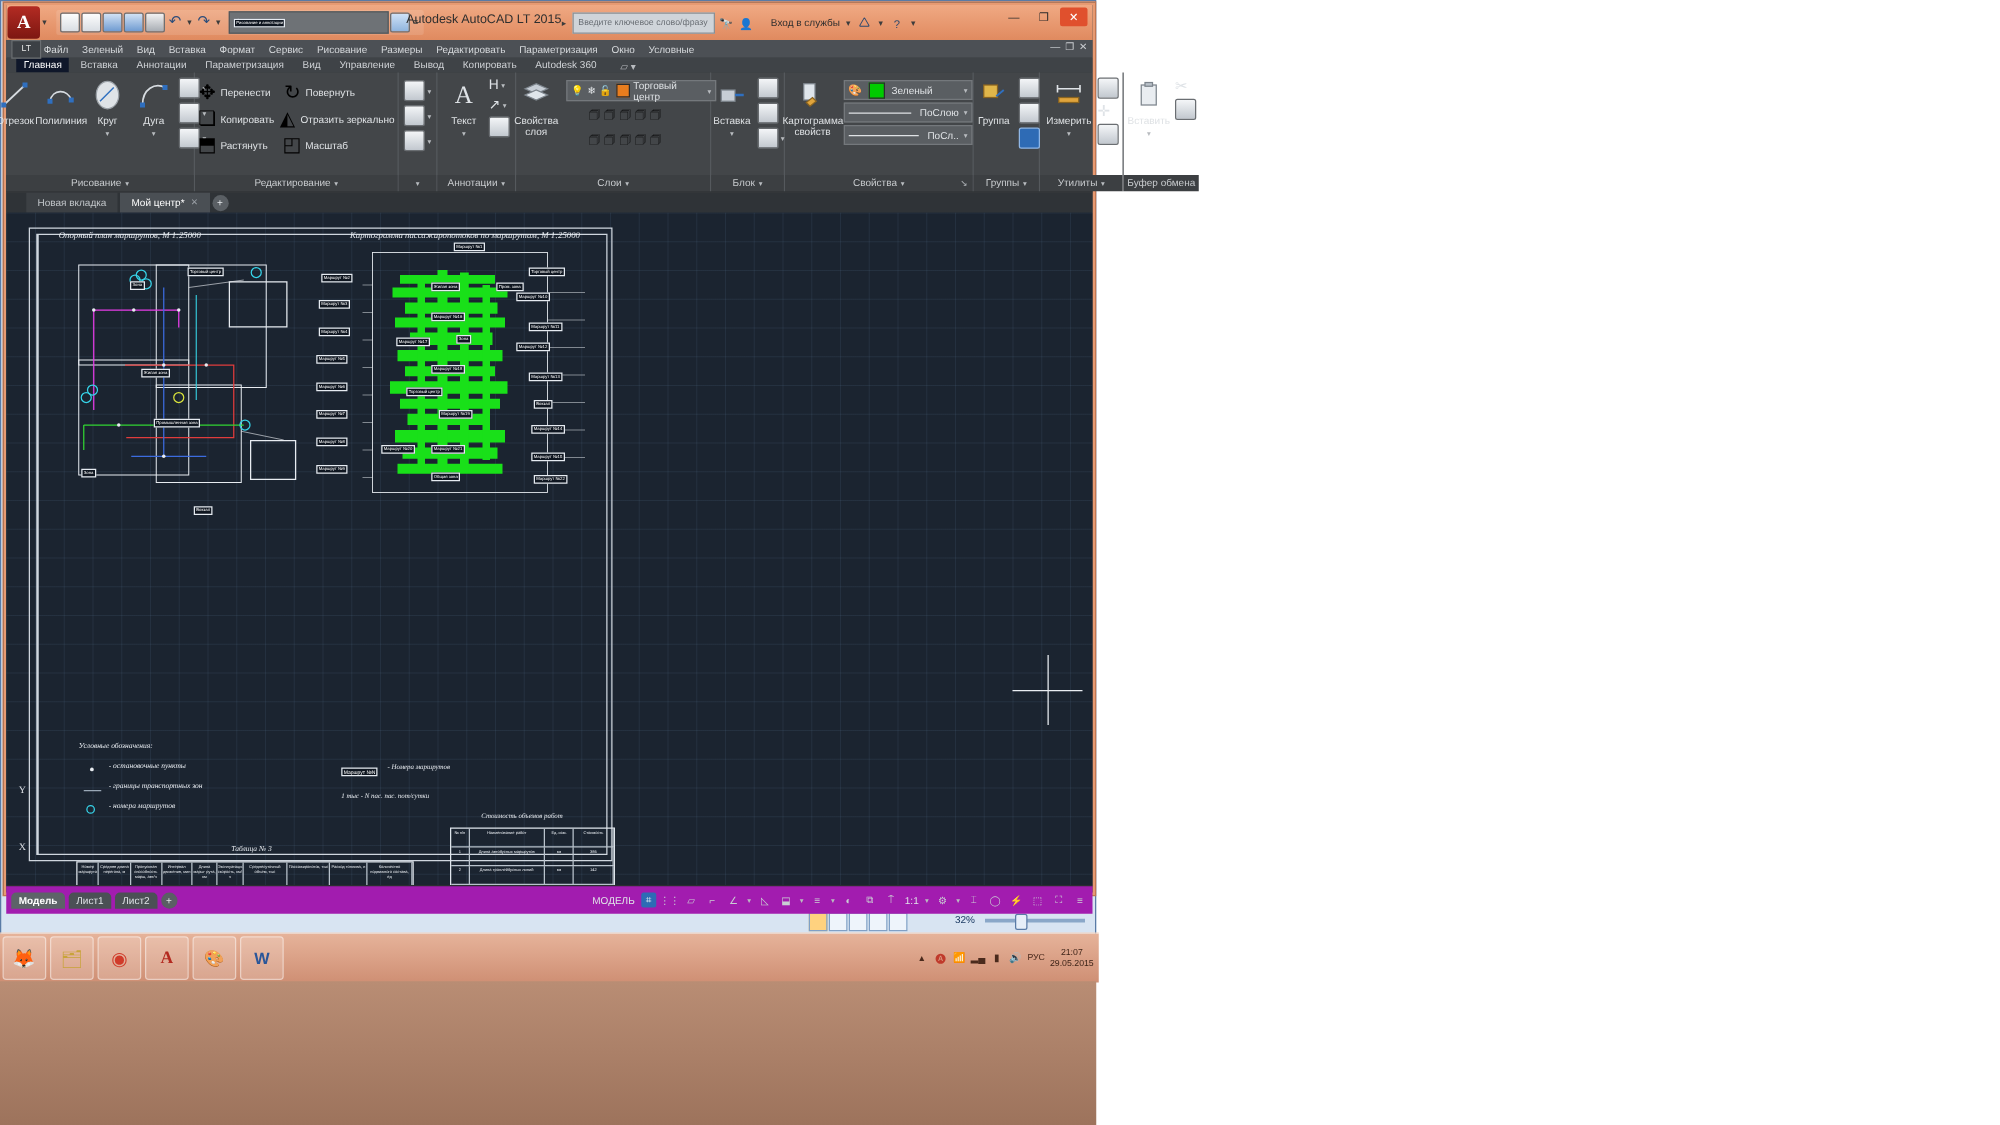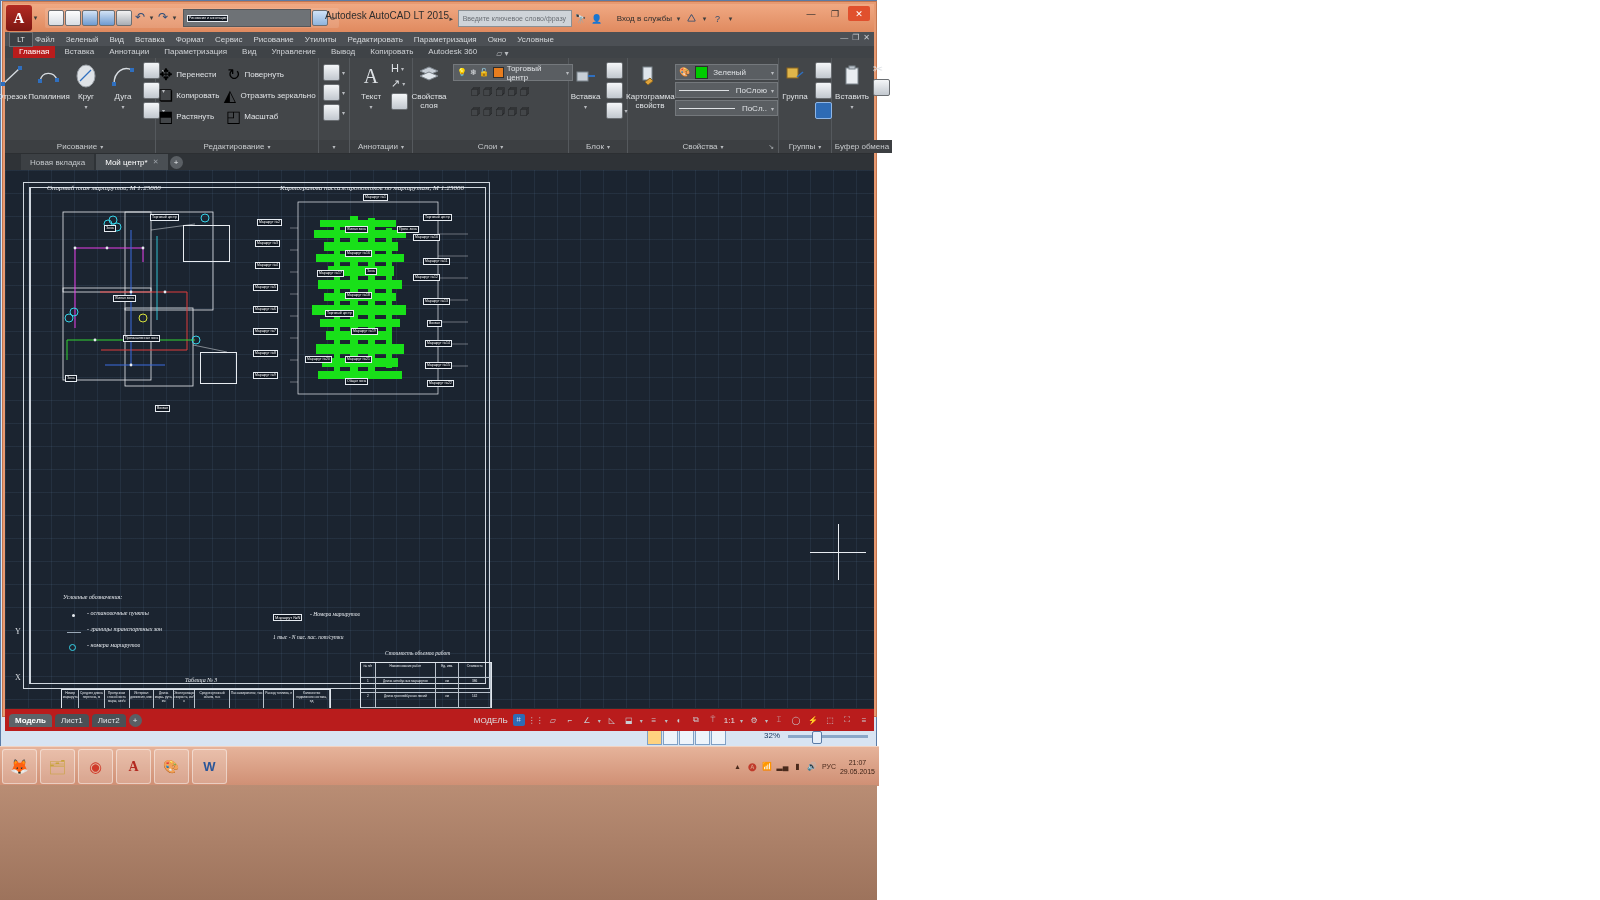--- a/index.html
+++ b/index.html
@@ -43,21 +43,21 @@
   .wbtn{width:22px;height:15px;display:flex;align-items:center;justify-content:center;font-size:9px;color:#2b2b2b;}
   .wbtn.close{background:#e0502d;color:#fff;border-radius:2px;}
 
   .menubar{height:14px;background:#4c5055;display:flex;align-items:center;padding-left:30px;gap:11px;position:relative;}
   .menubar .mi{font-size:8px;color:#d6d9dc;white-space:nowrap;}
   .lt-badge{position:absolute;left:4px;top:0px;width:22px;height:13px;background:#3c4045;border:1px solid #6a6e72;color:#e6e6e6;font-size:7px;display:flex;align-items:center;justify-content:center;}
   .menu-min{position:absolute;right:4px;top:1px;display:flex;gap:4px;color:#c9ccd0;font-size:8px;}
 
   .ribtabs{height:12px;background:#3f4347;display:flex;align-items:flex-end;padding-left:8px;gap:3px;}
   .rt{font-size:8px;color:#cfd2d6;padding:0 6px;height:12px;line-height:12px;white-space:nowrap;}
-  .rt.active{background:#b91c1c;color:#fff;}
+  .rt.active{background:#0f172a;color:#fff;}
   .rt-extra{margin-left:10px;color:#b9bcc0;font-size:8px;}
 
   .ribbon{height:95px;background:#434649;display:flex;position:relative;border-bottom:1px solid #2c2f32;}
   .panel{position:relative;height:95px;border-right:1px solid #55595d;display:flex;flex-direction:column;align-items:center;}
   .panel .body{flex:1;display:flex;align-items:flex-start;padding:4px 4px 0 4px;gap:3px;}
   .panel .ptitle{height:13px;width:100%;display:flex;align-items:center;justify-content:center;gap:3px;font-size:8px;color:#c8cbce;background:#3c3f42;}
   .bigbtn{width:34px;display:flex;flex-direction:column;align-items:center;gap:2px;}
   .bigbtn .gl{width:28px;height:28px;display:flex;align-items:center;justify-content:center;}
   .bigbtn .cap{font-size:8px;color:#dfe2e5;text-align:center;line-height:9px;white-space:nowrap;}
   .rowbtn{display:flex;align-items:center;gap:3px;height:20px;}
@@ -95,21 +95,21 @@
   .dtitle{position:absolute;font-family:"Liberation Serif",serif;font-style:italic;color:#e8ecf1;font-size:7px;white-space:nowrap;}
 
   .lbl{position:absolute;background:#0f1620;border:1px solid #e6ebf1;color:#fff;font-size:3.4px;line-height:5px;
        padding:0 1px;white-space:nowrap;font-family:"Liberation Sans",sans-serif;}
   .node{position:absolute;width:5px;height:5px;border-radius:50%;border:1px solid #36d3e8;}
   .tbl{position:absolute;border:1px solid #dfe5ec;}
   .tbl .r{display:flex;border-bottom:1px solid #b9c2cc;}
   .tbl .c{border-right:1px solid #b9c2cc;font-size:3.2px;line-height:4px;color:#e9edf2;text-align:center;overflow:hidden;padding-top:1px;}
   .legend-txt{position:absolute;font-family:"Liberation Serif",serif;font-style:italic;color:#e8ecf1;font-size:6px;white-space:nowrap;}
 
-  .statusbar{height:22px;background:#b91c1c;display:flex;align-items:center;padding:0 4px;gap:4px;border-top:1px solid #2b2e31;}
+  .statusbar{height:22px;background:#a21caf;display:flex;align-items:center;padding:0 4px;gap:4px;border-top:1px solid #2b2e31;}
   .sb-left{display:flex;align-items:center;gap:3px;}
   .mtab{height:13px;padding:0 6px;font-size:8px;color:#dfe3e7;background:#4b5055;border-radius:4px 4px 0 0;display:flex;align-items:center;}
   .mtab.active{background:#5d6368;color:#fff;font-weight:bold;}
   .sb-right{margin-left:auto;display:flex;align-items:center;gap:5px;}
   .sbi{width:12px;height:12px;display:flex;align-items:center;justify-content:center;font-size:8px;color:#c9ced3;}
   .sbi.hl{background:#2e6bb5;color:#fff;border-radius:2px;}
   .sbtxt{font-size:8px;color:#dfe3e7;}
 
   
   .taskbar{position:absolute;left:0;top:746px;width:877px;height:39px;background:linear-gradient(#e6b39a,#cf8f74);border-top:1px solid #f2d3c2;display:flex;align-items:center;gap:3px;padding-left:2px;}
@@ -192,21 +192,21 @@
 
     <div class="menubar">
       <div class="lt-badge">LT</div>
       <span class="mi">Файл</span>
       <span class="mi">Зеленый</span>
       <span class="mi">Вид</span>
       <span class="mi">Вставка</span>
       <span class="mi">Формат</span>
       <span class="mi">Сервис</span>
       <span class="mi">Рисование</span>
-      <span class="mi">Утилиты</span>
+      <span class="mi">Размеры</span>
       <span class="mi">Редактировать</span>
       <span class="mi">Параметризация</span>
       <span class="mi">Окно</span>
       <span class="mi">Условные</span>
       <div class="menu-min">
         <span>—</span>
         <span>❐</span>
         <span>✕</span>
       </div>
     </div>
@@ -498,20 +498,43 @@
             <div class="smbtn"></div>
             <div class="smbtn toggle-on"></div>
           </div>
         </div>
         <div class="ptitle">
           <span>Группы</span>
           <span class="caret">▾</span>
         </div>
       </div>
 
+      <div class="panel" style="width:66px">
+        <div class="body">
+          <div class="bigbtn" style="width:40px">
+            <div class="gl">
+              <svg width="24" height="24" viewBox="0 0 24 24">
+                  <path d="M3 7 h18 M3 4 v6 M21 4 v6" stroke="#dfe3e7" stroke-width="1.3" fill="none"></path>
+                  <rect x="4" y="14" width="16" height="4" fill="#e0a43c" stroke="#8a6420"></rect>
+                </svg>
+            </div>
+            <div class="cap">Измерить</div>
+            <span class="caret">▾</span>
+          </div>
+          <div class="minicol">
+            <div class="smbtn"></div>
+            <div class="gl" style="color:#dfe3e7;font-size:12px">✛</div>
+            <div class="smbtn"></div>
+          </div>
+        </div>
+        <div class="ptitle">
+          <span>Утилиты</span>
+          <span class="caret">▾</span>
+        </div>
+      </div>
 
       <div class="panel" style="width:60px;border-right:none">
         <div class="body">
           <div class="bigbtn" style="width:36px">
             <div class="gl">
               <svg width="22" height="22" viewBox="0 0 22 22">
                   <rect x="5" y="3" width="12" height="16" fill="#e9edf1" stroke="#7d858d"></rect>
                   <rect x="8" y="1" width="6" height="3" fill="#b9c1c9" stroke="#7d858d"></rect>
                 </svg>
             </div>

